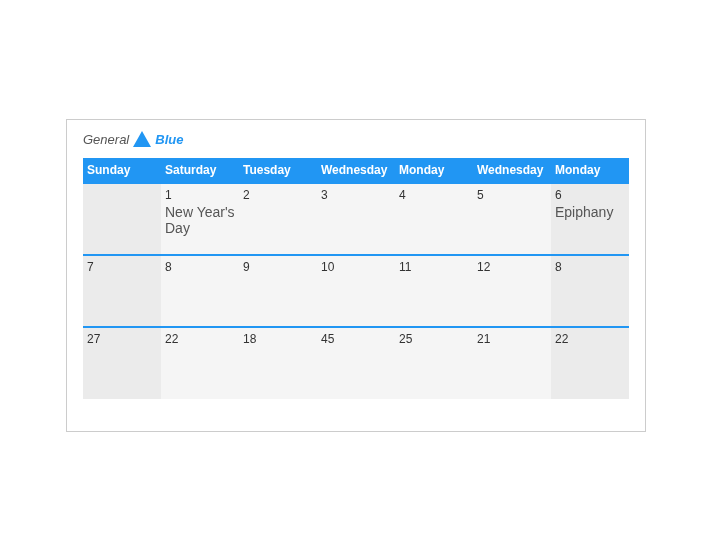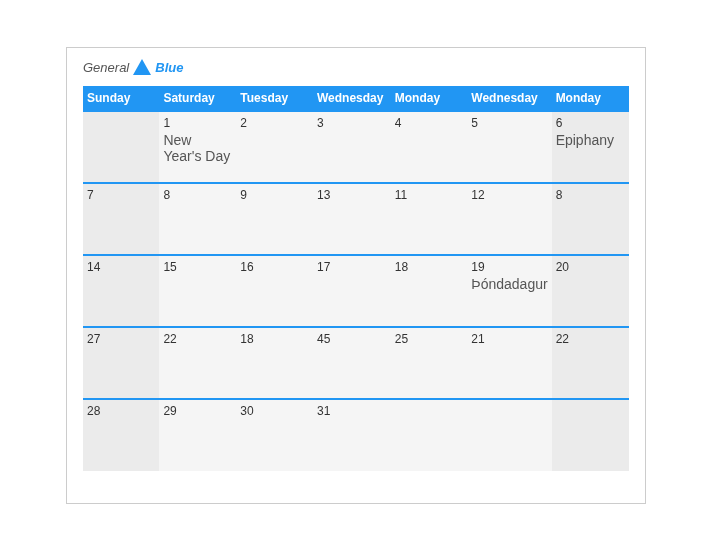--- a/index.html
+++ b/index.html
@@ -143,54 +143,30 @@
           <td>
             <span class="day-number">7</span>
           </td>
           <td>
             <span class="day-number">8</span>
           </td>
           <td>
             <span class="day-number">9</span>
           </td>
           <td>
-            <span class="day-number">13</span>
+            <span class="day-number">10</span>
           </td>
           <td>
             <span class="day-number">11</span>
           </td>
           <td>
             <span class="day-number">12</span>
           </td>
           <td>
             <span class="day-number">8</span>
-          </td>
-        </tr>
-        <tr>
-          <td>
-            <span class="day-number">14</span>
-          </td>
-          <td>
-            <span class="day-number">15</span>
-          </td>
-          <td>
-            <span class="day-number">16</span>
-          </td>
-          <td>
-            <span class="day-number">17</span>
-          </td>
-          <td>
-            <span class="day-number">18</span>
-          </td>
-          <td>
-            <span class="day-number">19</span>
-            <span class="holiday-name">Þóndadagur</span>
-          </td>
-          <td>
-            <span class="day-number">20</span>
           </td>
         </tr>
         <tr>
           <td>
             <span class="day-number">27</span>
           </td>
           <td>
             <span class="day-number">22</span>
           </td>
           <td>
@@ -202,32 +178,15 @@
           <td>
             <span class="day-number">25</span>
           </td>
           <td>
             <span class="day-number">21</span>
           </td>
           <td>
             <span class="day-number">22</span>
           </td>
         </tr>
-        <tr>
-          <td>
-            <span class="day-number">28</span>
-          </td>
-          <td>
-            <span class="day-number">29</span>
-          </td>
-          <td>
-            <span class="day-number">30</span>
-          </td>
-          <td>
-            <span class="day-number">31</span>
-          </td>
-          <td></td>
-          <td></td>
-          <td></td>
-        </tr>
       </tbody>
   </table>
 </div>
 
 </body></html>

